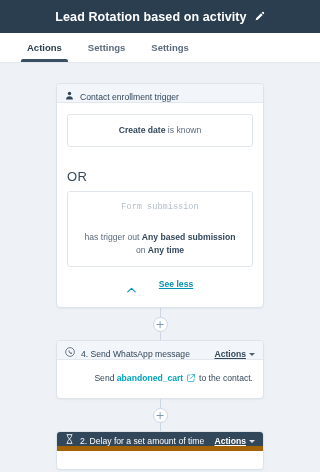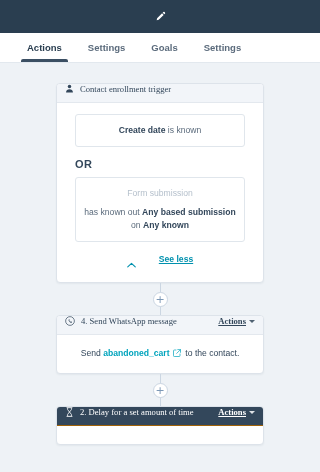--- a/index.html
+++ b/index.html
@@ -74,91 +74,90 @@
   
   .card {
     background: #ffffff;
     border: 1px solid #dde3ea;
     border-radius: 4px;
     overflow: hidden;
     box-shadow: 0 1px 2px rgba(40,60,90,.06);
   }
   .card-head {
     display: flex;
-    align-items: flex-start;
+    align-items: flex-end;
     gap: 6px;
     height: 19px;
     padding: 0 8px;
     background: #f2f5f9;
     border-bottom: 1px solid #e3e8ee;
     font-size: 8.6px;
     color: #33475b;
-    font-family: Liberation Serif, serif;
   }
   .card-head.dark {
     background: #33475b;
-    border-bottom: 1px solid #a16207;
+    border-bottom: 5px solid #a16207;
     color: #ffffff;
   }
   .head-label { flex: 1; white-space: nowrap; overflow: hidden; }
   .actions-menu {
     display: flex;
     align-items: center;
     gap: 3px;
     font-size: 8.6px;
     font-weight: bold;
   }
   .actions-menu .lbl { text-decoration: underline; }
   .caret {
     width: 0; height: 0;
     border-left: 3px solid transparent;
     border-right: 3px solid transparent;
     border-top: 3.5px solid currentColor;
     opacity: .85;
   }
 
   
-  .trigger-body { padding: 11px 18px 8px; }
+  .trigger-body { padding: 11px 10px 8px; }
   .condition-box {
     border: 1px solid #e0e6ec;
     border-radius: 3px;
     padding: 9px 8px;
     text-align: center;
     font-size: 8.6px;
     color: #5b6b7c;
     line-height: 1.55;
   }
   .condition-box b { color: #33475b; font-weight: bold; }
-  .muted-title { color: #b4bfcb; display: block; margin-bottom: 5px; }
+  .muted-title { color: #b4bfcb; display: block; margin-bottom: 16px; font-family: Liberation Mono, monospace; }
   .or-label {
-    font-size: 11px;
-    font-weight: bold;
+    font-size: 13px;
+    font-weight: normal;
     color: #33475b;
-    margin: 11px 0 7px;
+    margin: 22px 0 7px;
     letter-spacing: .4px;
   }
   .see-less-wrap {
     display: flex;
     align-items: flex-start;
     justify-content: center;
     gap: 23px;
     margin-top: 12px;
     margin-bottom: 2px;
   }
   .see-less {
     font-size: 8.6px;
     color: #0091ae;
     text-decoration: underline;
     font-weight: bold;
   }
 
   
   .action-body {
     padding: 13px 10px 14px;
-    text-align: center;
+    text-align: right;
     font-size: 8.6px;
     color: #33475b;
   }
   .token {
     color: #00a4bd;
     font-weight: bold;
     text-decoration: none;
   }
   .ext-icon { vertical-align: -1px; margin: 0 2px 0 1px; }
 
@@ -190,36 +189,34 @@
     color: #7c98b6;
     font-size: 11px;
     line-height: 1;
     font-family: "DejaVu Sans", sans-serif;
   }
 </style>
 </head>
 <body>
 
 <div class="topbar">
+  <span class="topbar-title">Lead Rotation based on activity</span>
   <span class="pencil-icon">
     <svg width="11" height="11" viewBox="0 0 16 16">
       <path d="M12.1 1.6a1.3 1.3 0 0 1 1.9 0l.4.4a1.3 1.3 0 0 1 0 1.9l-.9.9-2.3-2.3.9-.9zM10.3 3.4l2.3 2.3-7.2 7.2-3 .7.7-3 7.2-7.2z" fill="#ffffff"></path>
     </svg>
   </span>
 </div>
 
 <div class="tabbar">
   <div class="tab active">
       <span>Actions</span>
     </div>
   <div class="tab">
       <span>Settings</span>
-    </div>
-  <div class="tab">
-      <span>Goals</span>
     </div>
   <div class="tab">
       <span>Settings</span>
     </div>
 </div>
 
 <div class="canvas">
   <div class="flow">
 
     <div class="card">
@@ -236,22 +233,22 @@
       <div class="trigger-body">
 
         <div class="condition-box">
           <b>Create date</b><span> is known</span>
         </div>
 
         <div class="or-label">OR</div>
 
         <div class="condition-box">
           <span class="muted-title">Form submission</span>
-          <span>has known out </span><b>Any based submission</b><br>
-          <span>on </span><b>Any known</b>
+          <span>has trigger out </span><b>Any based submission</b><br>
+          <span>on </span><b>Any time</b>
         </div>
 
         <div class="see-less-wrap">
           <span>
             <svg width="9" height="6" viewBox="0 0 12 7">
               <path d="M1 6L6 1.4 11 6" fill="none" stroke="#0091ae" stroke-width="1.5" stroke-linecap="round" stroke-linejoin="round"></path>
             </svg>
           </span>
           <span class="see-less">See less</span>
         </div>

